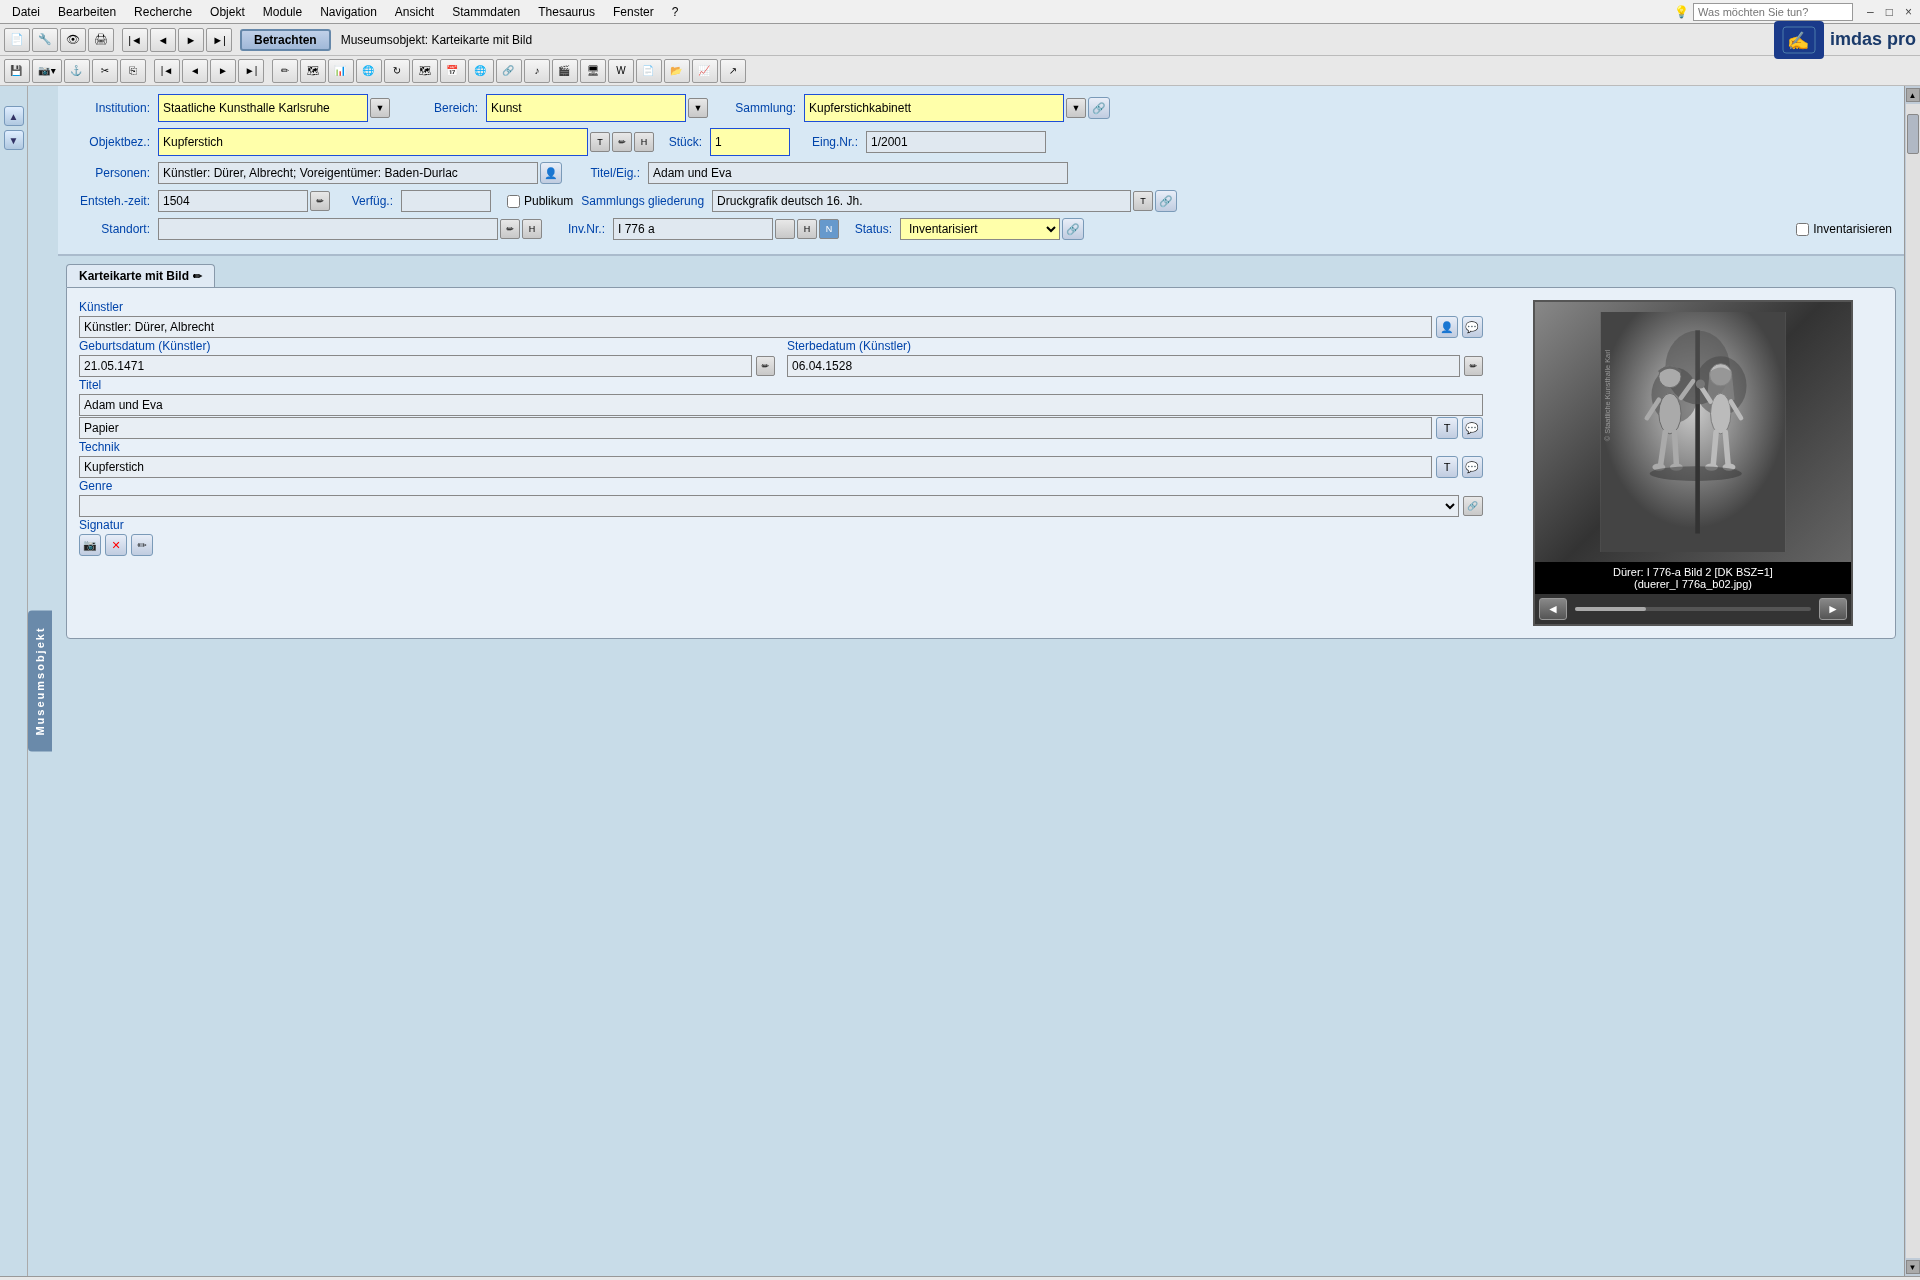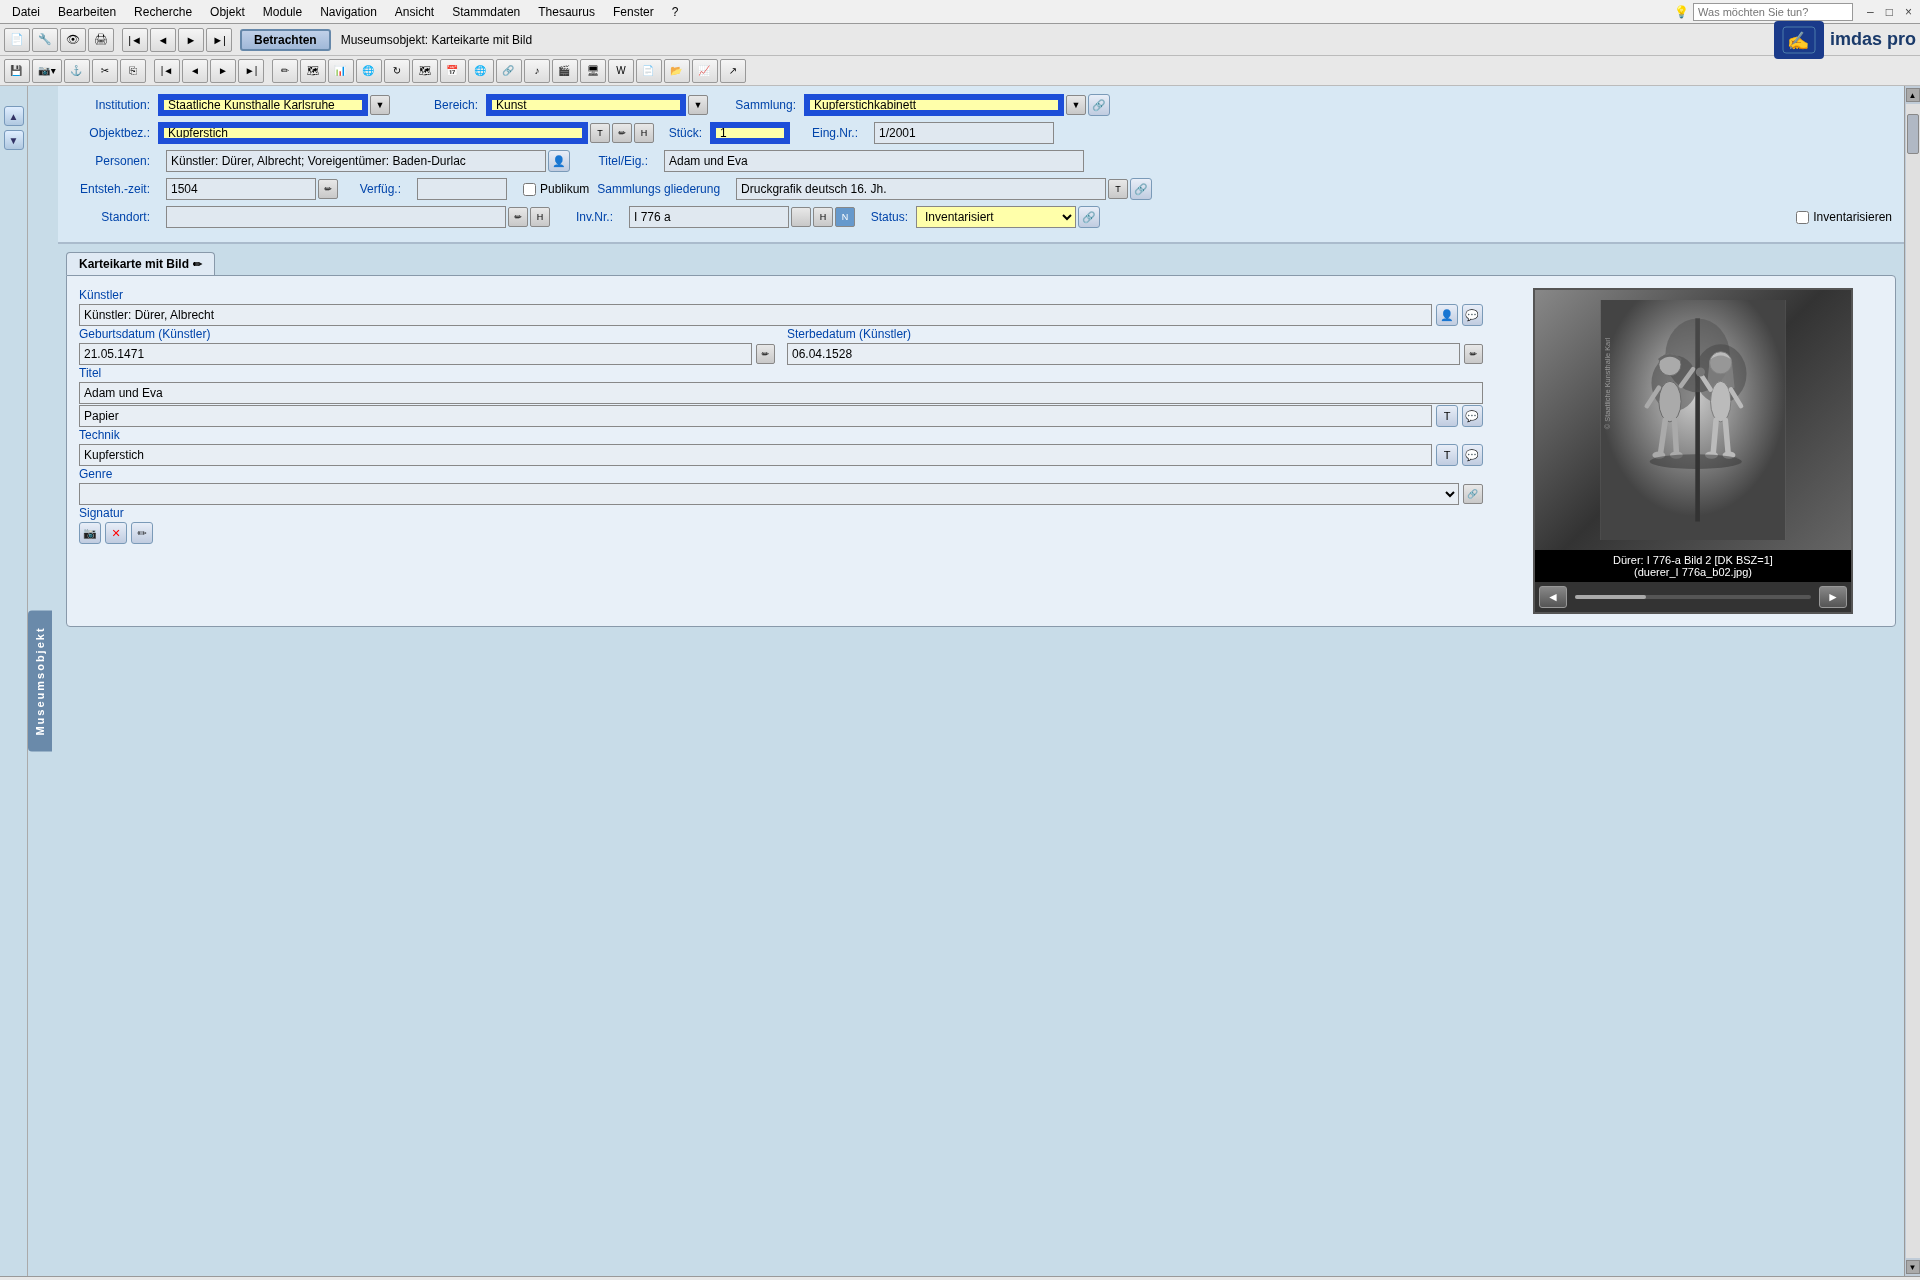--- a/index.html
+++ b/index.html
@@ -151,33 +151,32 @@
       margin-bottom: 6px;
       gap: 8px;
     }
     .form-label {
       color: #0044aa;
       font-size: 12px;
       min-width: 80px;
       text-align: right;
     }
     .form-input {
-      height: 22px;
-      border: 6px solid #1d4ed8;
+      height: 28px;
+      border: 1px solid #1d4ed8;
       background: #ffffaa;
       font-size: 12px;
       padding: 0 4px;
     }
     .form-input-gray {
       height: 22px;
       border: 1px solid #888;
       background: #e0e8f0;
       font-size: 12px;
       padding: 0 4px;
-      margin-left: 8px;
     }
     .form-select {
       height: 22px;
       border: 1px solid #888;
       background: #ffffaa;
       font-size: 12px;
       padding: 0 4px;
     }
     .small-btn {
       width: 20px; height: 20px;
@@ -504,21 +503,21 @@
           <button class="small-btn">✏</button>
         </div>
         <span class="form-label" style="min-width:55px;">Verfüg.:</span>
         <input type="text" class="form-input-gray" value="" style="width: 90px;">
         <div style="display:flex; align-items:center; gap:4px; margin-left:8px;">
           <input type="checkbox" style="">
           <span>Publikum</span>
         </div>
         <span class="form-label" style="min-width:100px; text-align:center;">Sammlungs gliederung</span>
         <div style="display:flex; align-items:center; gap:2px;">
-          <input type="text" class="form-input-gray" value="Druckgrafik deutsch 16. Jh." style="width: 370px;">
+          <input type="text" class="form-input-gray" value="Druckgrafik deutsch 16. Jh." style="width: 419px;">
           <button class="small-btn">T</button>
           <button class="icon-btn">🔗</button>
         </div>
       </div>
 
       <div class="form-row">
         <span class="form-label">Standort:</span>
         <div style="display:flex; align-items:center; gap:2px;">
           <input type="text" class="form-input-gray" value="" style="width: 340px;">
           <button class="small-btn">✏</button>

